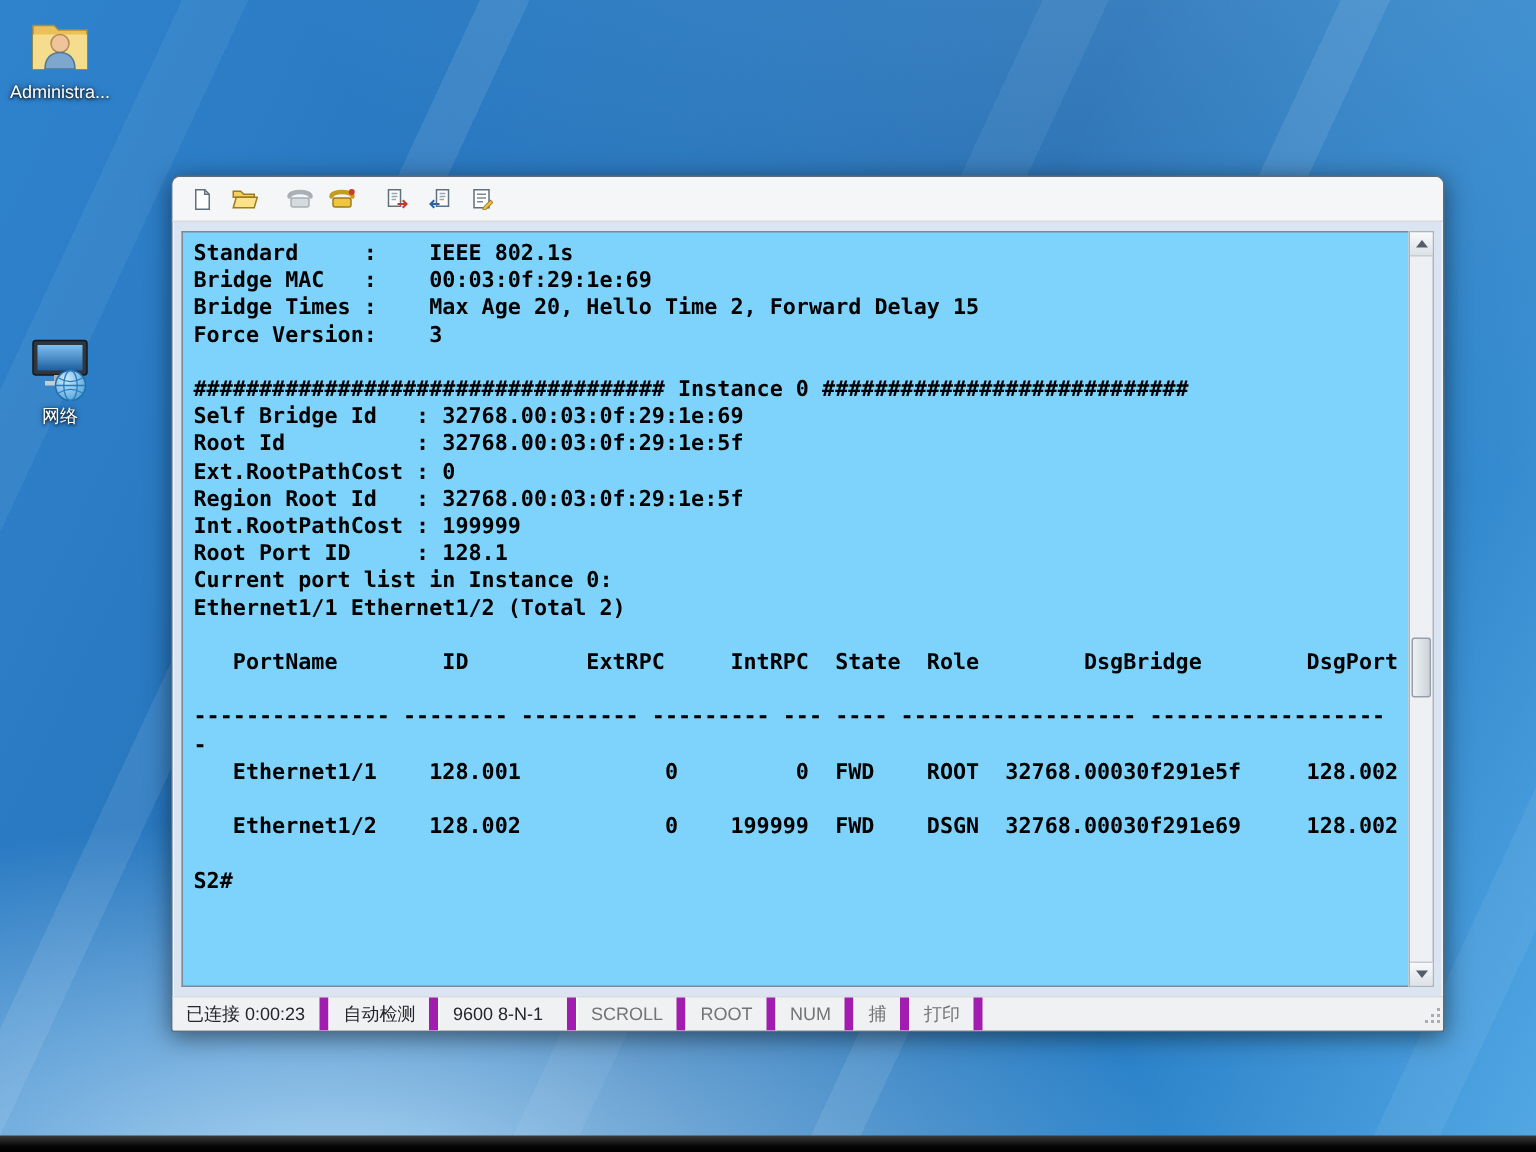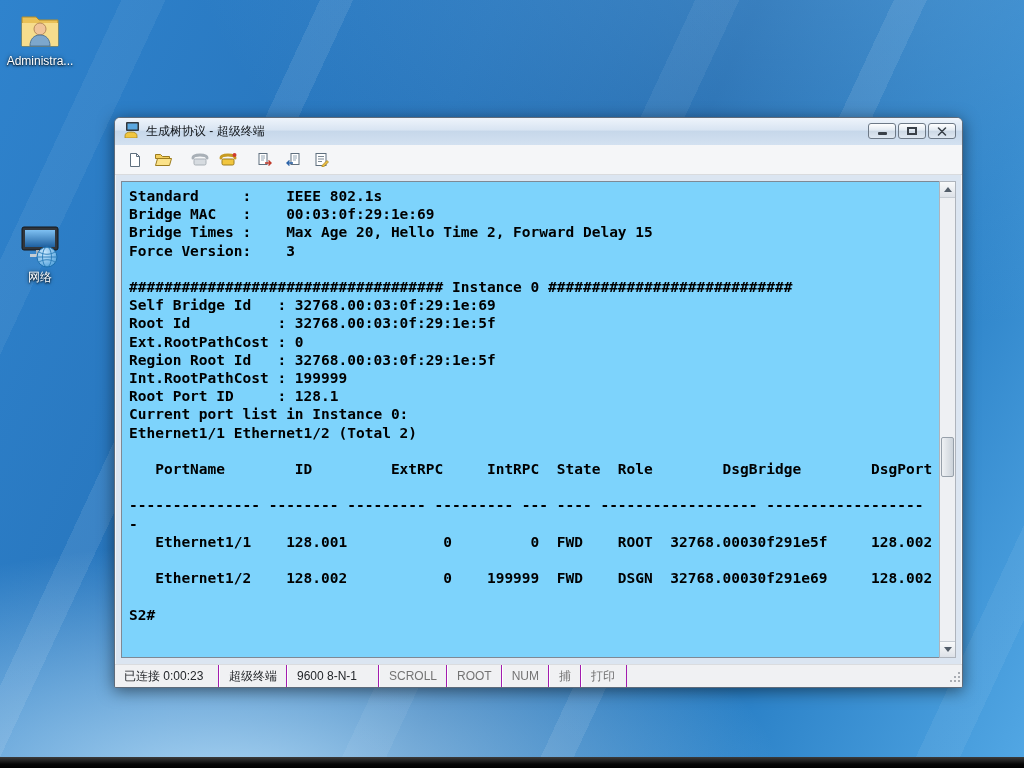--- a/index.html
+++ b/index.html
@@ -63,21 +63,21 @@
   .arr{width:0;height:0;border-left:4px solid transparent;border-right:4px solid transparent}
   .arr.up{border-bottom:5px solid #525d69}
   .arr.down{border-top:5px solid #525d69}
   .sb-track{flex:1;position:relative}
   .sb-thumb{position:absolute;left:1px;right:1px;top:54%;height:40px;border-radius:2px;
     background:linear-gradient(90deg,#eef1f4,#ccd3da);border:1px solid #97a0aa}
 
   .statusbar{height:23px;flex:0 0 23px;background:#f0f1f3;border-top:1px solid #dadcdf;
     display:flex;align-items:stretch;color:#23262a;position:relative}
   .seg{display:flex;align-items:center;padding:0 9px;white-space:nowrap;
-    border-right:1px solid #a21caf}
+    border-right:6px solid #a21caf}
   .seg + .seg{border-left:1px solid #ffffff}
   .seg.dim{color:#737373}
   .grip{position:absolute;right:1px;bottom:1px}
 
   .taskbar{position:absolute;left:0;bottom:0;width:1024px;height:11px;
     background:linear-gradient(#3c3c3c,#060606 65%,#000)}
 </style>
 </head>
 <body>
 
@@ -118,43 +118,20 @@
         <ellipse cx="30" cy="31" rx="4.5" ry="10" fill="none" stroke="#2a7cb8" stroke-width=".9"></ellipse>
         <path d="M20 31h20M22 26c5 3 11 3 16 0M22 36c5-3 11-3 16 0" fill="none" stroke="#2a7cb8" stroke-width=".9"></path>
       </svg>
     </span>
     <span class="lbl">网络</span>
   </div>
 
 
 
   <div class="window">
-    <div class="titlebar">
-      <span class="app-icon">
-        <svg width="16" height="16" viewBox="0 0 16 16">
-          <rect x="2" y="0" width="13" height="9" rx="1" fill="#31363c"></rect>
-          <rect x="3.5" y="1.5" width="10" height="6" fill="#5aa7e0"></rect>
-          <path d="M1 14q0-4 6-4t6 4v2H1z" fill="#f1c63f" stroke="#a8851c" stroke-width=".8"></path>
-        </svg>
-      </span>
-      <span class="title">生成树协议 - 超级终端</span>
-      <div class="caption-buttons">
-        <div class="cap-btn">
-          <span class="glyph-min"></span>
-        </div>
-        <div class="cap-btn">
-          <span class="glyph-max"></span>
-        </div>
-        <div class="cap-btn">
-          <svg width="10" height="9" viewBox="0 0 10 9">
-            <path d="M1.5 1l7 7M8.5 1l-7 7" stroke="#394048" stroke-width="1.5" stroke-linecap="round"></path>
-          </svg>
-        </div>
-      </div>
-    </div>
 
 
     <div class="toolbar">
       <div class="tool-btn">
         <svg width="16" height="16" viewBox="0 0 16 16">
           <path d="M3.5 1.5h6l3 3v10h-9z" fill="#fff" stroke="#5f6f7e"></path>
           <path d="M9.5 1.5v3h3" fill="none" stroke="#5f6f7e"></path>
         </svg>
       </div>
       <div class="tool-btn">
@@ -234,21 +211,21 @@
           <div class="sb-thumb"></div>
         </div>
         <div class="sb-btn down">
           <span class="arr down"></span>
         </div>
       </div>
     </div>
 
     <div class="statusbar">
       <span class="seg" style="min-width:104px">已连接 0:00:23</span>
-      <span class="seg" style="min-width:62px">超级终端</span>
+      <span class="seg" style="min-width:62px">自动检测</span>
       <span class="seg" style="min-width:92px">9600 8-N-1</span>
       <span class="seg dim" style="min-width:62px">SCROLL</span>
       <span class="seg dim" style="min-width:48px">ROOT</span>
       <span class="seg dim" style="min-width:44px">NUM</span>
       <span class="seg dim" style="min-width:32px">捕</span>
       <span class="seg dim" style="min-width:46px">打印</span>
       <span class="grip">
         <svg width="13" height="13" viewBox="0 0 13 13">
           <g fill="#a9adb3">
             <rect x="10" y="2" width="2" height="2"></rect>

